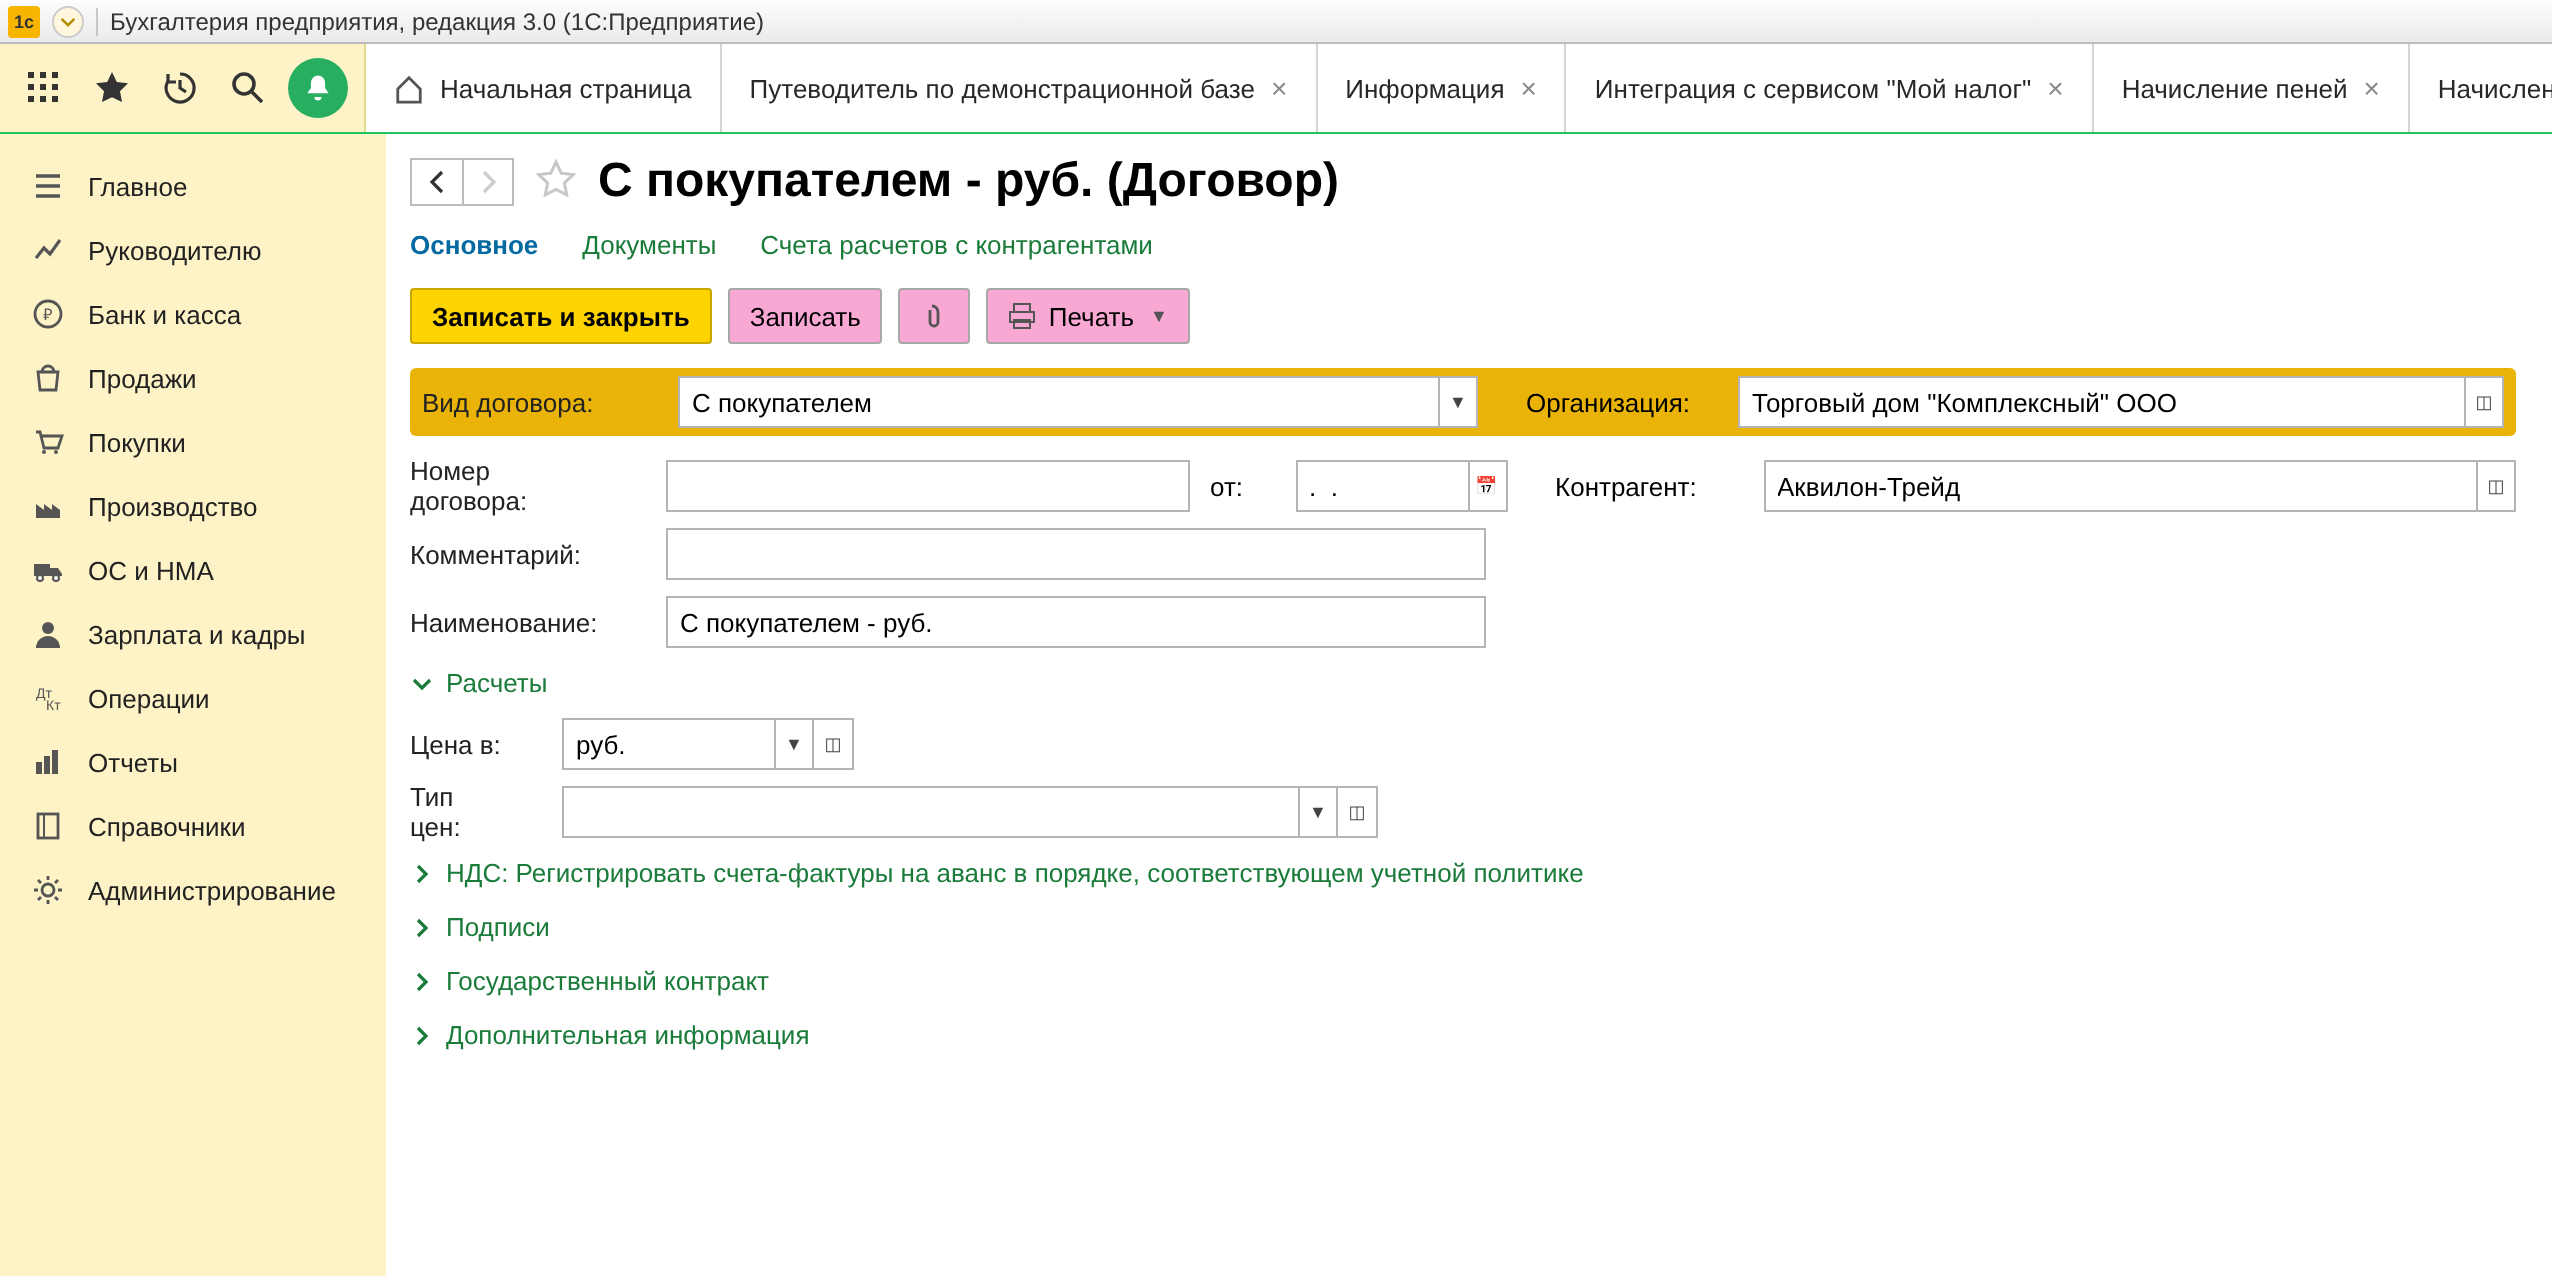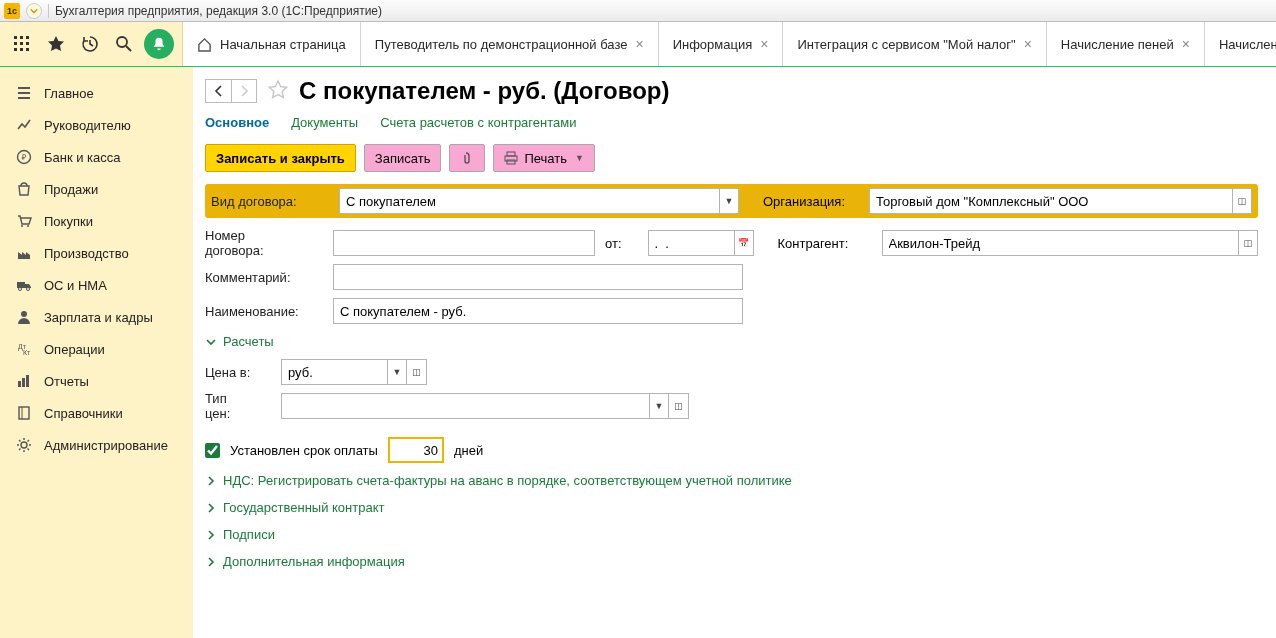--- a/index.html
+++ b/index.html
@@ -371,44 +371,38 @@
 
       <div class="row">
         <span class="lbl" style="width:50px;">Тип цен:</span>
         <div class="combo">
           <input class="input" style="width: 368px;">
           <div class="combo-btn">▼</div>
           <div class="combo-btn">◫</div>
         </div>
       </div>
 
-      <div class="row" style="margin-top:10px;">
-        <input type="checkbox" class="chk" checked="" style="accent-color: rgb(26, 123, 58);">
-        <span>Установлен срок оплаты</span>
-        <input class="days-input" value="30" style="">
-        <span>дней</span>
-      </div>
 
       <div class="expander">
           <svg viewBox="0 0 12 12">
             <path d="M4 2l4 4-4 4" fill="none" stroke="#1a7b3a" stroke-width="1.6"></path>
           </svg>
           <span>НДС: Регистрировать счета-фактуры на аванс в порядке, соответствующем учетной политике</span>
         </div>
       <div class="expander">
           <svg viewBox="0 0 12 12">
             <path d="M4 2l4 4-4 4" fill="none" stroke="#1a7b3a" stroke-width="1.6"></path>
           </svg>
-          <span>Государственный контракт</span>
+          <span>Подписи</span>
         </div>
       <div class="expander">
           <svg viewBox="0 0 12 12">
             <path d="M4 2l4 4-4 4" fill="none" stroke="#1a7b3a" stroke-width="1.6"></path>
           </svg>
-          <span>Подписи</span>
+          <span>Государственный контракт</span>
         </div>
       <div class="expander">
           <svg viewBox="0 0 12 12">
             <path d="M4 2l4 4-4 4" fill="none" stroke="#1a7b3a" stroke-width="1.6"></path>
           </svg>
           <span>Дополнительная информация</span>
         </div>
     </div>
   </div>
 </div>

